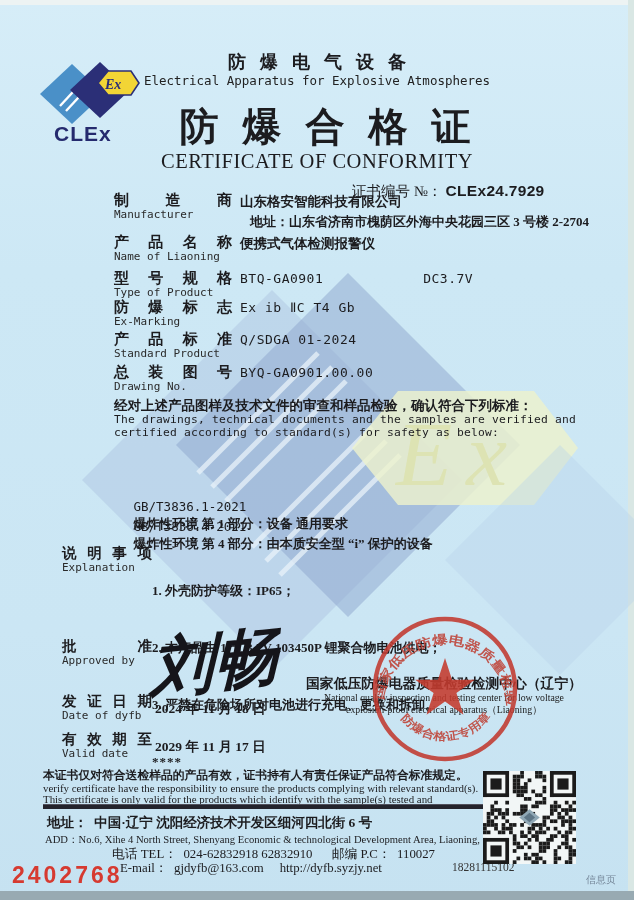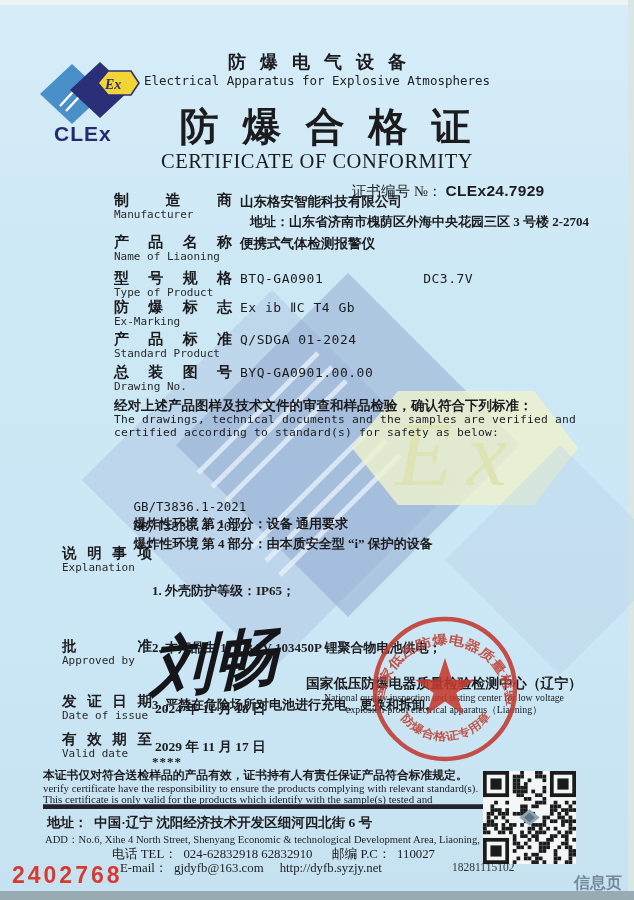--- a/index.html
+++ b/index.html
@@ -48,21 +48,21 @@
   .disc .cn{font-size:11.8px;font-weight:600;line-height:13.5px;}
   .disc .en{font-size:10.9px;line-height:11.5px;}
   .rule{left:43px;top:804px;width:462px;height:4px;background:#23232c;border-top:1px solid #50505c;}
 
   .addr1{left:47px;top:814px;font-size:13.5px;font-weight:600;white-space:pre;}
   .addr2{left:45px;top:833px;font-size:10.6px;white-space:pre;}
   .addr3{left:112px;top:846px;font-size:12.8px;white-space:pre;}
   .addr4{left:120px;top:860px;font-size:12.8px;white-space:pre;}
   .phone{left:452px;top:861px;font-size:11.5px;color:#333;}
   .serial{left:12px;top:862px;font-size:23px;font-weight:bold;color:#d63a30;letter-spacing:3px;font-family:"Liberation Sans","DejaVu Sans",sans-serif;}
-  .pagelabel{left:574px;top:873px;font-size:16px;color:#76889a;font-weight:700;}
+  .pagelabel{left:586px;top:873px;font-size:10px;color:#76889a;font-weight:400;}
 
   .wm{left:0;top:255px;z-index:0;pointer-events:none;}
   .content{position:absolute;inset:0;z-index:1;}
   .seal{left:370px;top:614px;z-index:3;opacity:.88;}
   .sig{left:148px;top:600px;z-index:3;}
   .qr{left:483px;top:771px;z-index:2;}
 </style>
 </head>
 <body>
 
@@ -170,21 +170,21 @@
     </div>
 
     <div class="abs org">
       <div class="cn">国家低压防爆电器质量检验检测中心（辽宁）</div>
       <div class="en">National quality inspection and testing center for low voltage</div>
       <div class="en">explosion-proof electrical apparatus（Liaoning）</div>
     </div>
 
     <div class="abs" style="left:62px;top:693px;">
       <span class="lab2">发证日期</span>
-      <span class="lab-en mono">Date of issue</span>
+      <span class="lab-en mono">Date of dyfb</span>
     </div>
     <span class="dval" style="top:700px;">2024 年 11 月 18 日</span>
     <div class="abs" style="left:62px;top:731px;">
       <span class="lab2">有效期至</span>
       <span class="lab-en mono">Valid date</span>
     </div>
     <span class="dval" style="top:738px;">2029 年 11 月 17 日</span>
 
     <div class="abs disc">
       <div class="cn">本证书仅对符合送检样品的产品有效，证书持有人有责任保证产品符合标准规定。</div>

